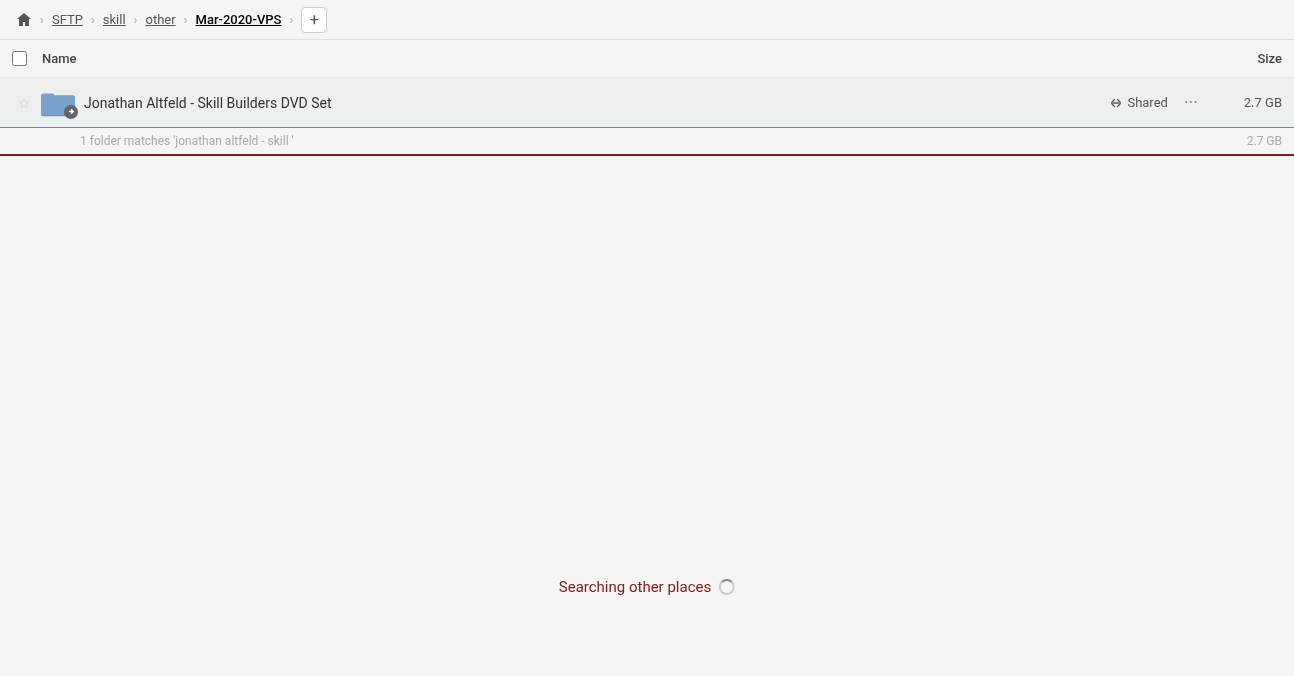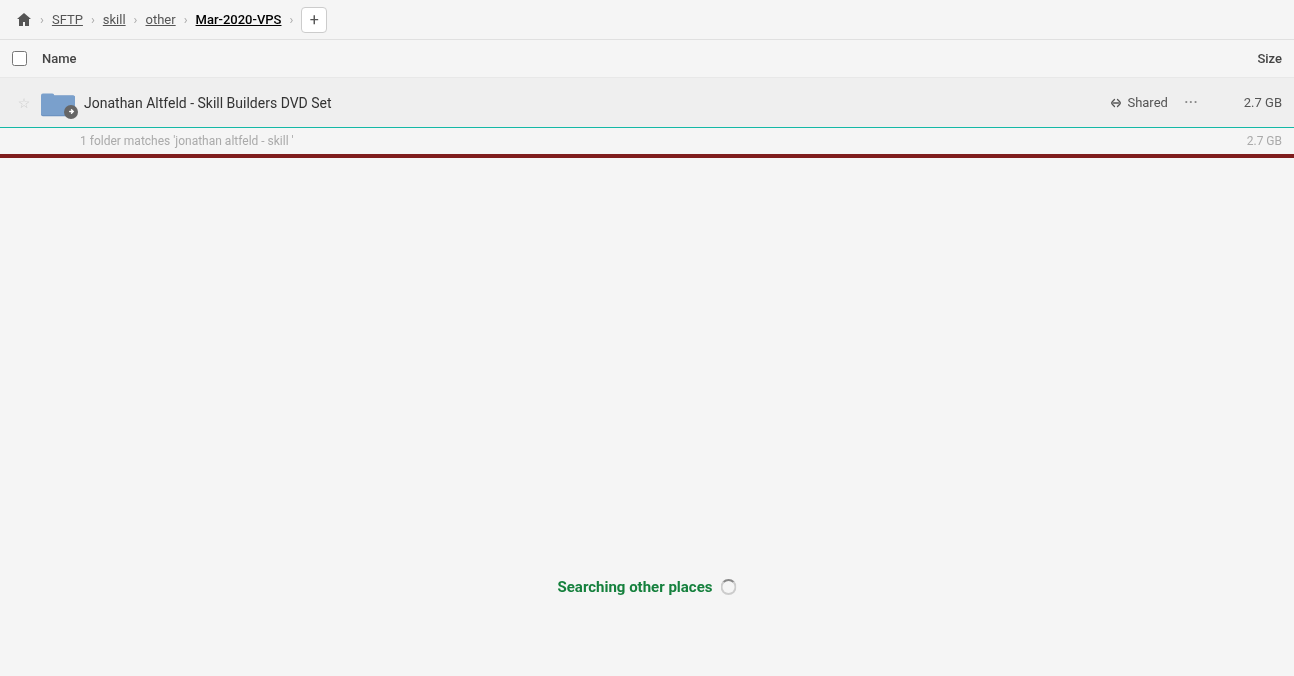--- a/index.html
+++ b/index.html
@@ -215,21 +215,21 @@
       font-size: 13px;
       color: #555;
     }
 
     
     .match-info-row {
       display: flex;
       align-items: center;
       padding: 6px 12px 6px 80px;
       background: #f5f5f5;
-      border-bottom: 4px solid #7f1d1d;
+      border-bottom: 2px solid #7f1d1d;
     }
 
     .match-text {
       flex: 1;
       font-size: 12px;
       color: #aaa;
     }
 
     .match-size {
       width: 80px;
@@ -239,23 +239,22 @@
     }
 
     .searching-section {
       position: absolute;
       bottom: 80px;
       left: 50%;
       transform: translateX(-50%);
       display: flex;
       align-items: center;
       gap: 8px;
-      color: #15803d;
+      color: #7f1d1d;
       font-size: 15px;
-      font-weight: bold;
     }
 
     
     .spinner {
       width: 16px;
       height: 16px;
       border: 2px solid #ccc;
       border-top-color: #888;
       border-radius: 50%;
       animation: spin 1s linear infinite;

